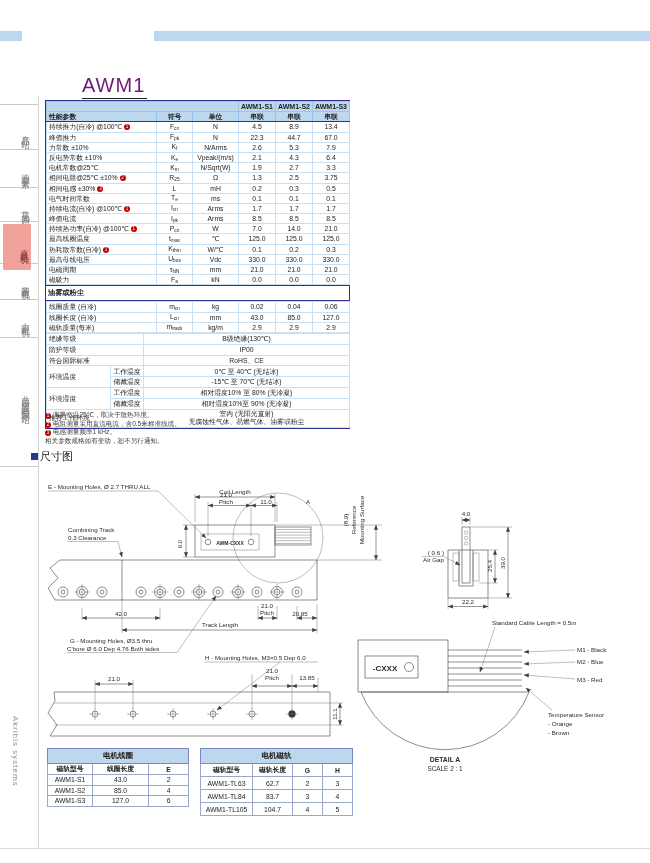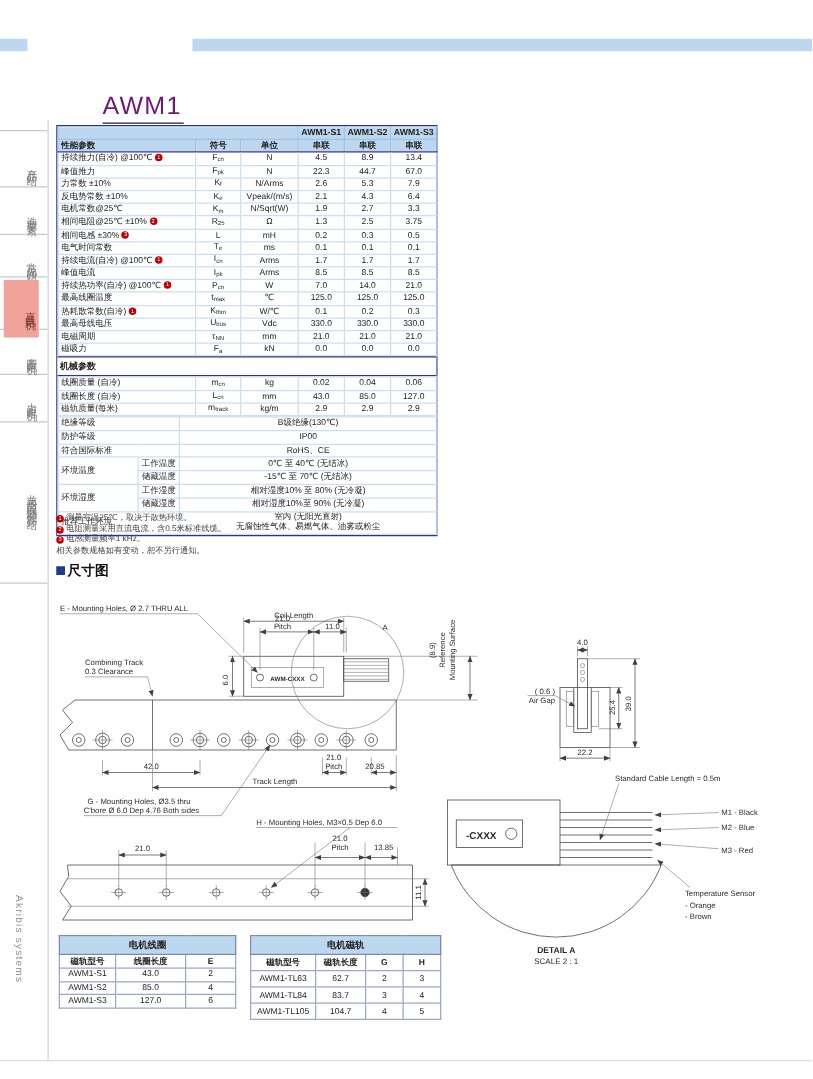--- a/index.html
+++ b/index.html
@@ -38,21 +38,21 @@
   .note{display:inline-block;width:6px;height:6px;border-radius:50%;background:#C00000;color:#fff;
         font-size:4.5px;line-height:6px;text-align:center;margin-left:2px;vertical-align:1px;}
   .other td{height:9.8px;}
   td.pre{white-space:pre-line;line-height:1.15;}
 
   
   .fnotes{position:absolute;left:45px;top:411px;font-size:6.6px;color:#3f3f3f;line-height:8.6px;}
   .fnotes .note{margin-left:0;margin-right:2px;vertical-align:0;}
 
   
-  .dim-head{position:absolute;left:45px;top:449px;font-size:11px;font-weight:bold;color:#111;}
+  .dim-head{position:absolute;left:31px;top:449px;font-size:11px;font-weight:normal;color:#111;}
   .dim-head .sq{display:inline-block;width:7px;height:7px;background:#203A8F;margin-right:2px;}
 
   svg{position:absolute;left:40px;top:468px;}
   svg text{font-family:"Liberation Sans","DejaVu Sans",sans-serif;font-size:6.2px;fill:#2b2b2b;}
   .ln{stroke:#404040;stroke-width:0.6;fill:none;}
   .thin{stroke:#6e6e6e;stroke-width:0.45;fill:none;}
   .dim{stroke:#404040;stroke-width:0.55;fill:none;}
 
   
   .mini{position:absolute;border-collapse:collapse;table-layout:fixed;background:#fff;
@@ -245,21 +245,21 @@
           <tr>
             <td class="lbl"><span>磁吸力</span></td>
             <td><span>F</span><span class="sub">a</span></td>
             <td>kN</td>
             <td>0.0</td>
             <td>0.0</td>
             <td>0.0</td>
           </tr>
         </tbody>
     </table>
-    <div class="bar">机械参数</div>
+    <div class="bar">油雾或粉尘</div>
     <table>
       <colgroup>
           <col style="width:110px">
           <col style="width:36px">
           <col style="width:46px">
           <col style="width:37px">
           <col style="width:37px">
           <col style="width:37px">
         </colgroup>
       <tbody id="mech-body">

